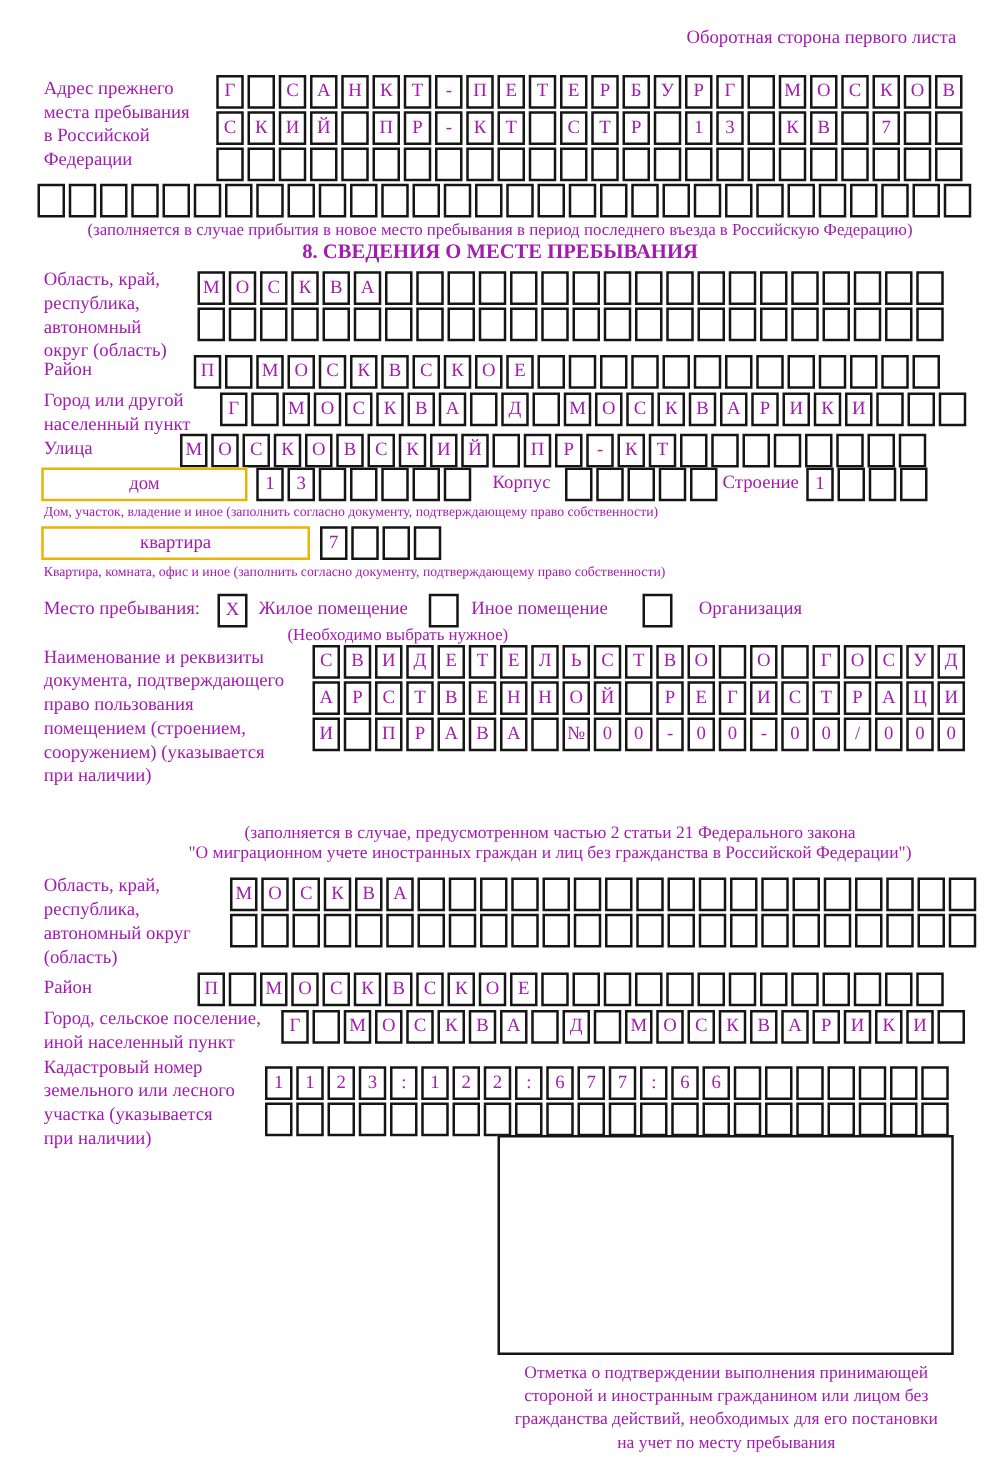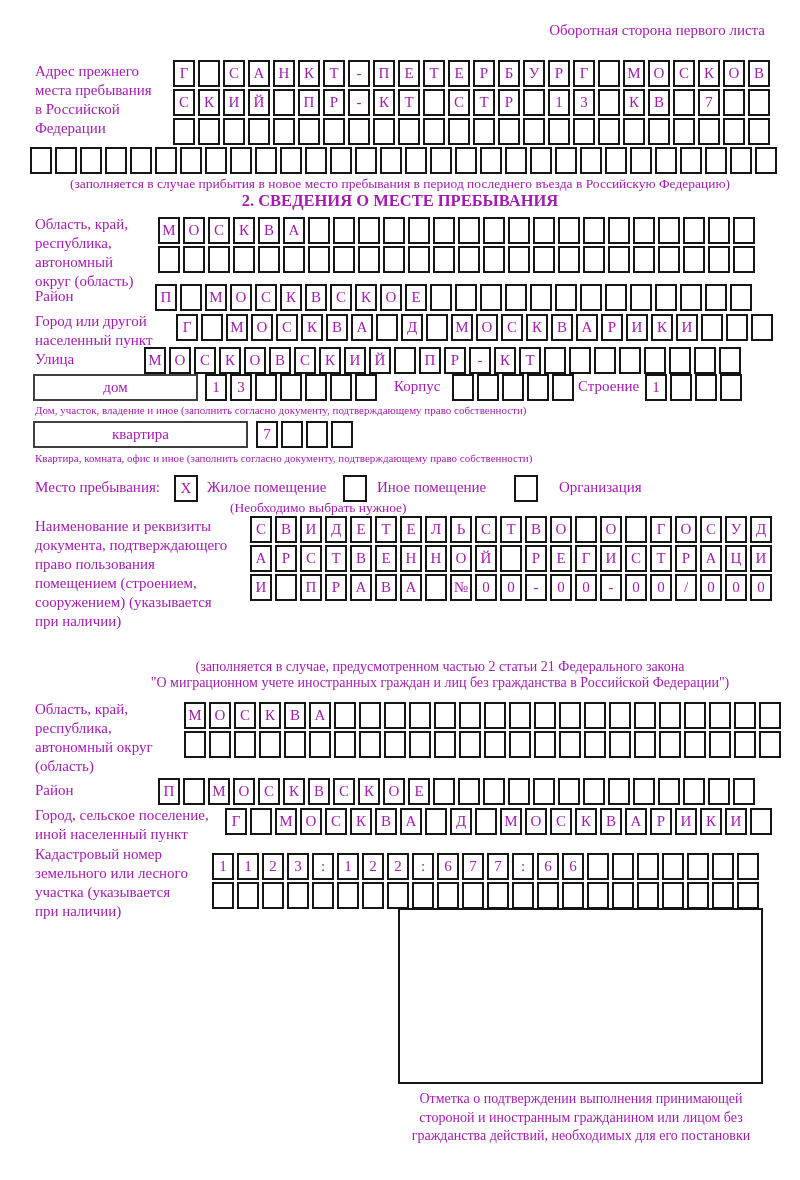--- a/index.html
+++ b/index.html
@@ -16,21 +16,21 @@
   .cell {
     flex:0 0 auto; width:18px; height:23px; border:2px solid #151515;
     display:flex; align-items:center; justify-content:center;
     font-size:15px; font-family:"Liberation Serif","DejaVu Serif",serif;
     background:#fff;
   }
   .note { font-size:13.5px; }
   .center { left:0; width:800px; text-align:center; }
   .sec-title { font-weight:bold; font-size:16.5px; }
   .widebox {
-    border:2px solid #404040; height:23px; background:#fff;
+    border:2px solid #eab308; height:23px; background:#fff;
     display:flex; align-items:center; justify-content:center; font-size:15px;
   }
   .fieldnote { font-size:11px; }
   .chk {
     width:20px; height:23px; border:2px solid #151515; background:#fff;
     display:flex; align-items:center; justify-content:center; font-size:15px;
   }
   .fact-title { font-weight:bold; font-size:15.5px; }
   .fact-note { font-size:14px; }
   .stamp-box { width:361px; height:172px; border:2px solid #151515; background:#fff; }
@@ -154,21 +154,21 @@
       <div class="cell"></div>
       <div class="cell"></div>
       <div class="cell"></div>
       <div class="cell"></div>
       <div class="cell"></div>
       <div class="cell"></div>
       <div class="cell"></div>
     </div>
   <div class="abs note center" style="top:176px;">(заполняется в случае прибытия в новое место пребывания в период последнего въезда в Российскую Федерацию)</div>
 
-  <div class="abs sec-title center" style="top:191px;">2. СВЕДЕНИЯ О МЕСТЕ ПРЕБЫВАНИЯ</div>
+  <div class="abs sec-title center" style="top:191px;">8. СВЕДЕНИЯ О МЕСТЕ ПРЕБЫВАНИЯ</div>
 
   <div class="abs lbl" style="left:35px; top:215px; width:125px;">
       <div>Область, край,</div>
       <div>республика,</div>
       <div>автономный</div>
       <div>округ (область)</div>
     </div>
   <div class="abs cellrow" style="left:158px; top:217px;">
       <div class="cell">М</div>
       <div class="cell">О</div>
@@ -606,15 +606,16 @@
       <div class="cell"></div>
       <div class="cell"></div>
       <div class="cell"></div>
     </div>
 
   <div class="abs stamp-box" style="left:398px; top:908px;"></div>
   <div class="abs caption" style="left:390px; top:1090px; width:382px;">
       <div>Отметка о подтверждении выполнения принимающей</div>
       <div>стороной и иностранным гражданином или лицом без</div>
       <div>гражданства действий, необходимых для его постановки</div>
+      <div>на учет по месту пребывания</div>
     </div>
 
 </div>
 
 </body></html>

